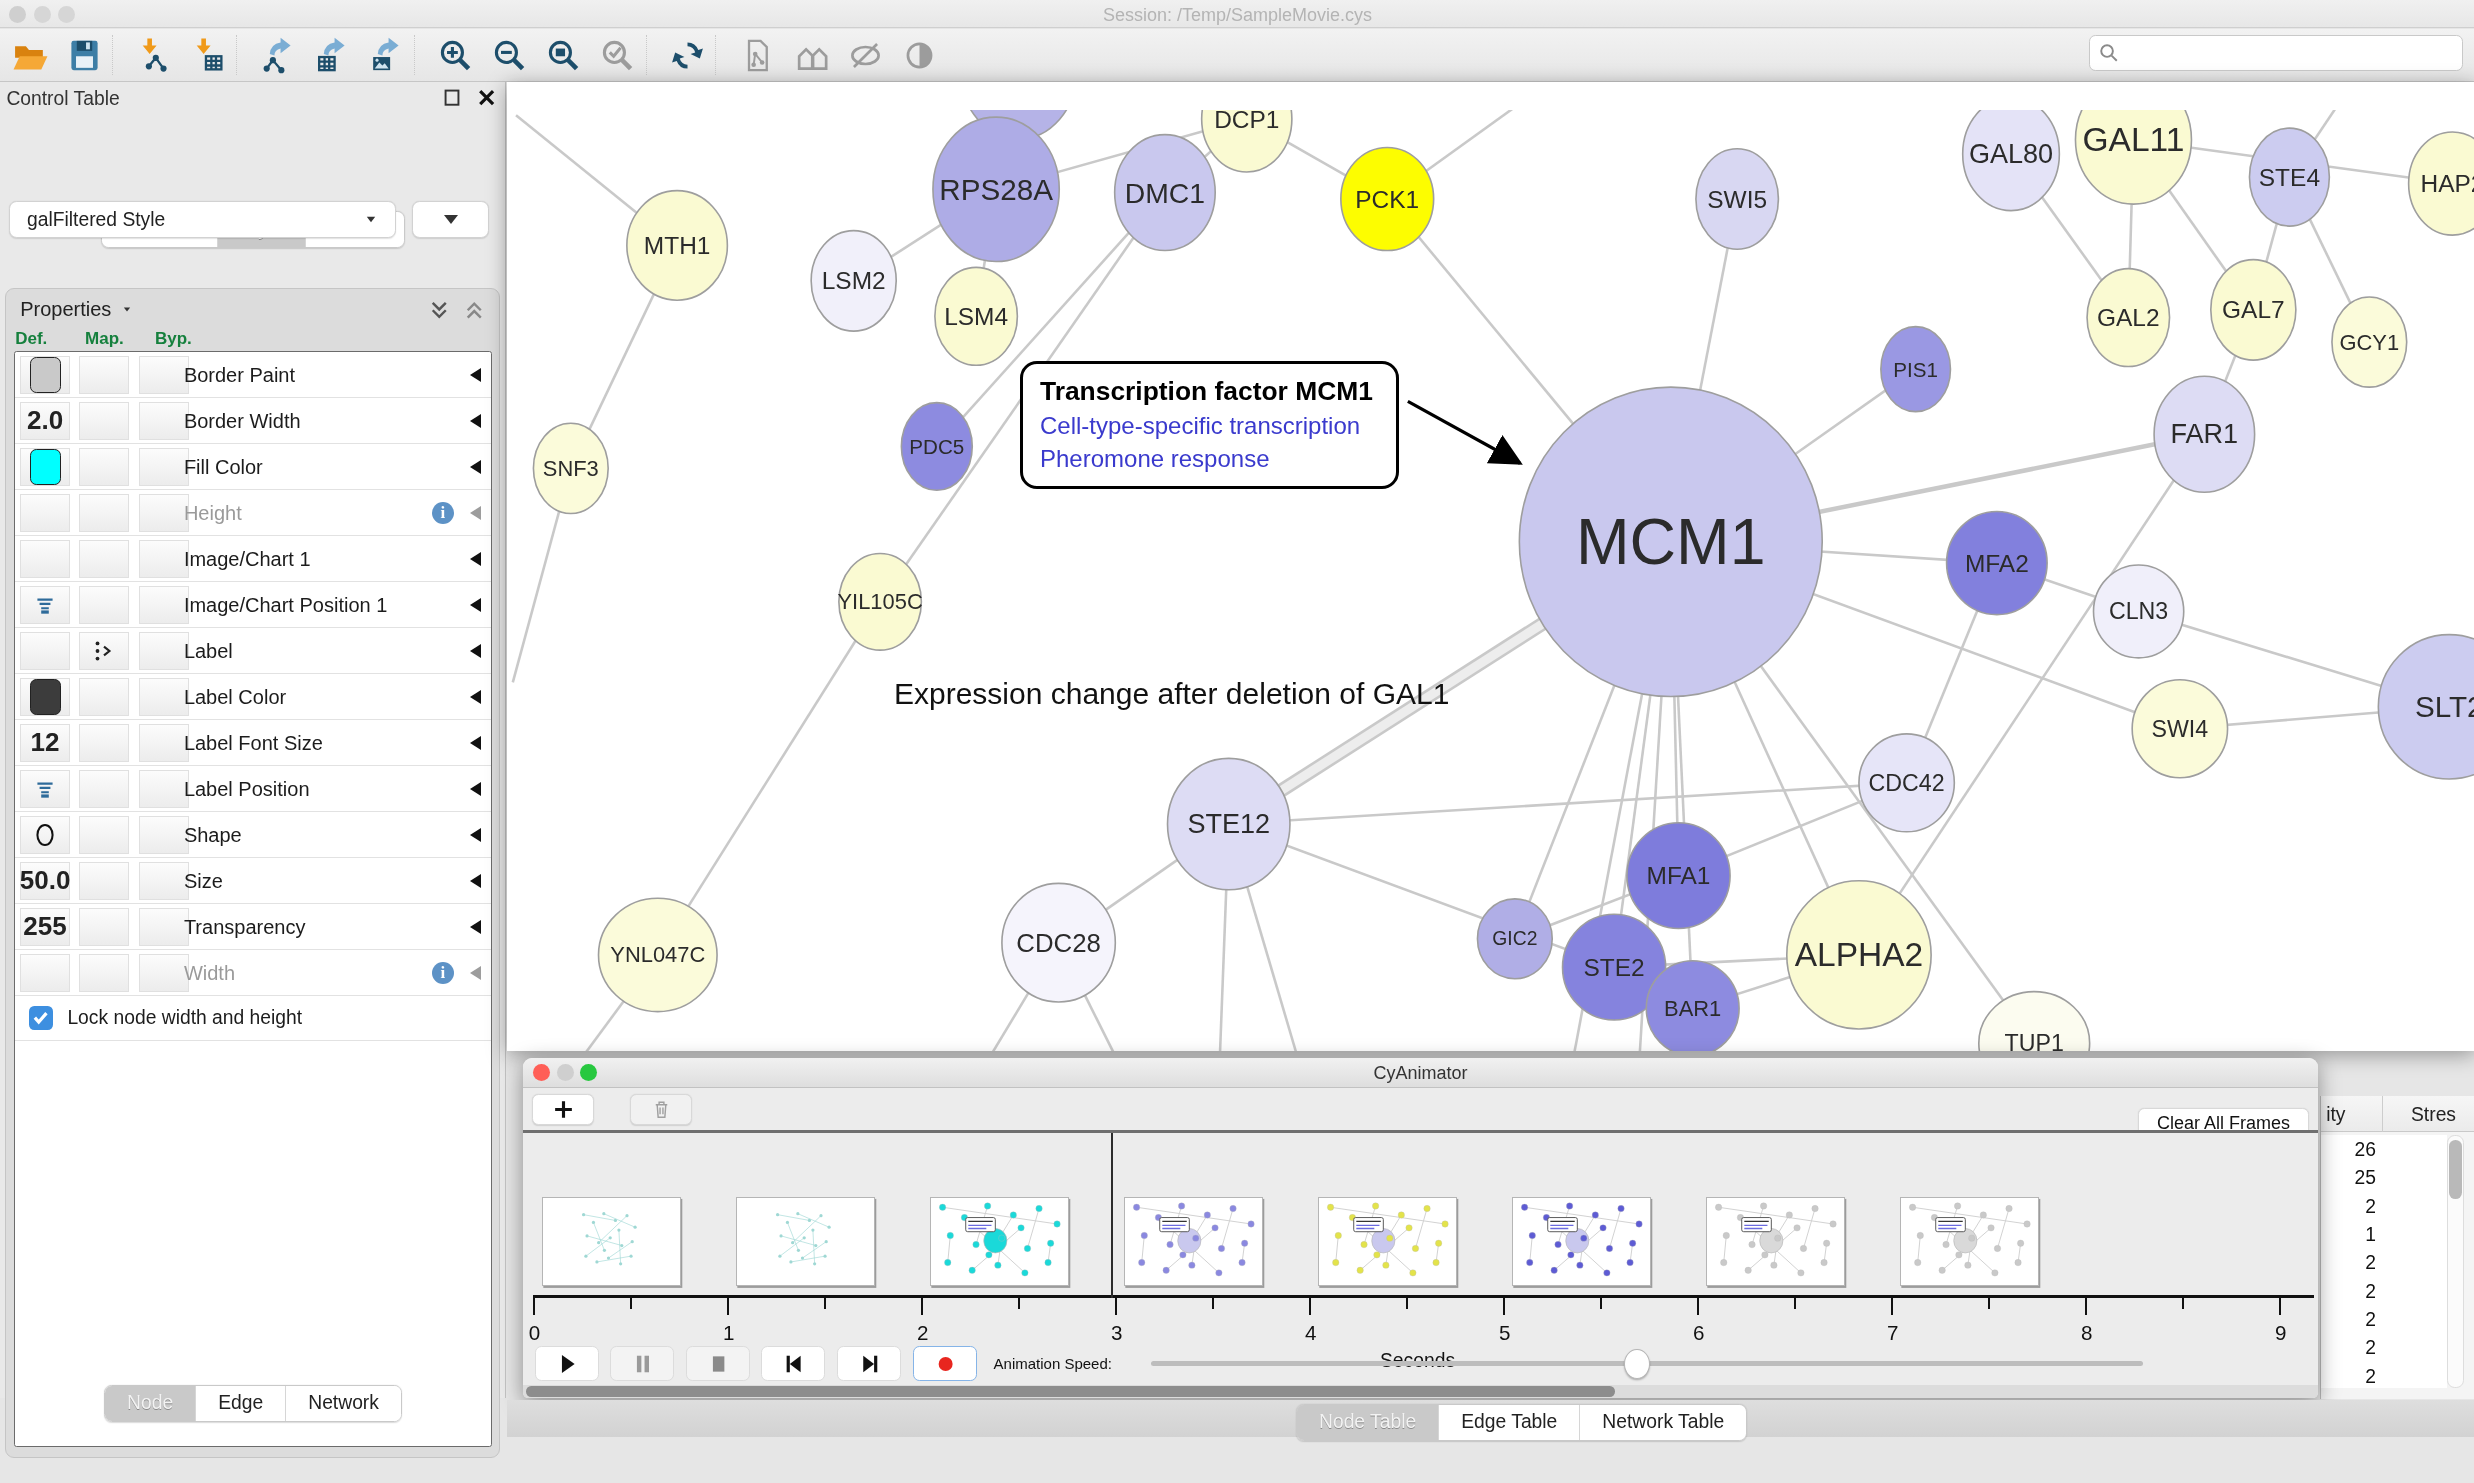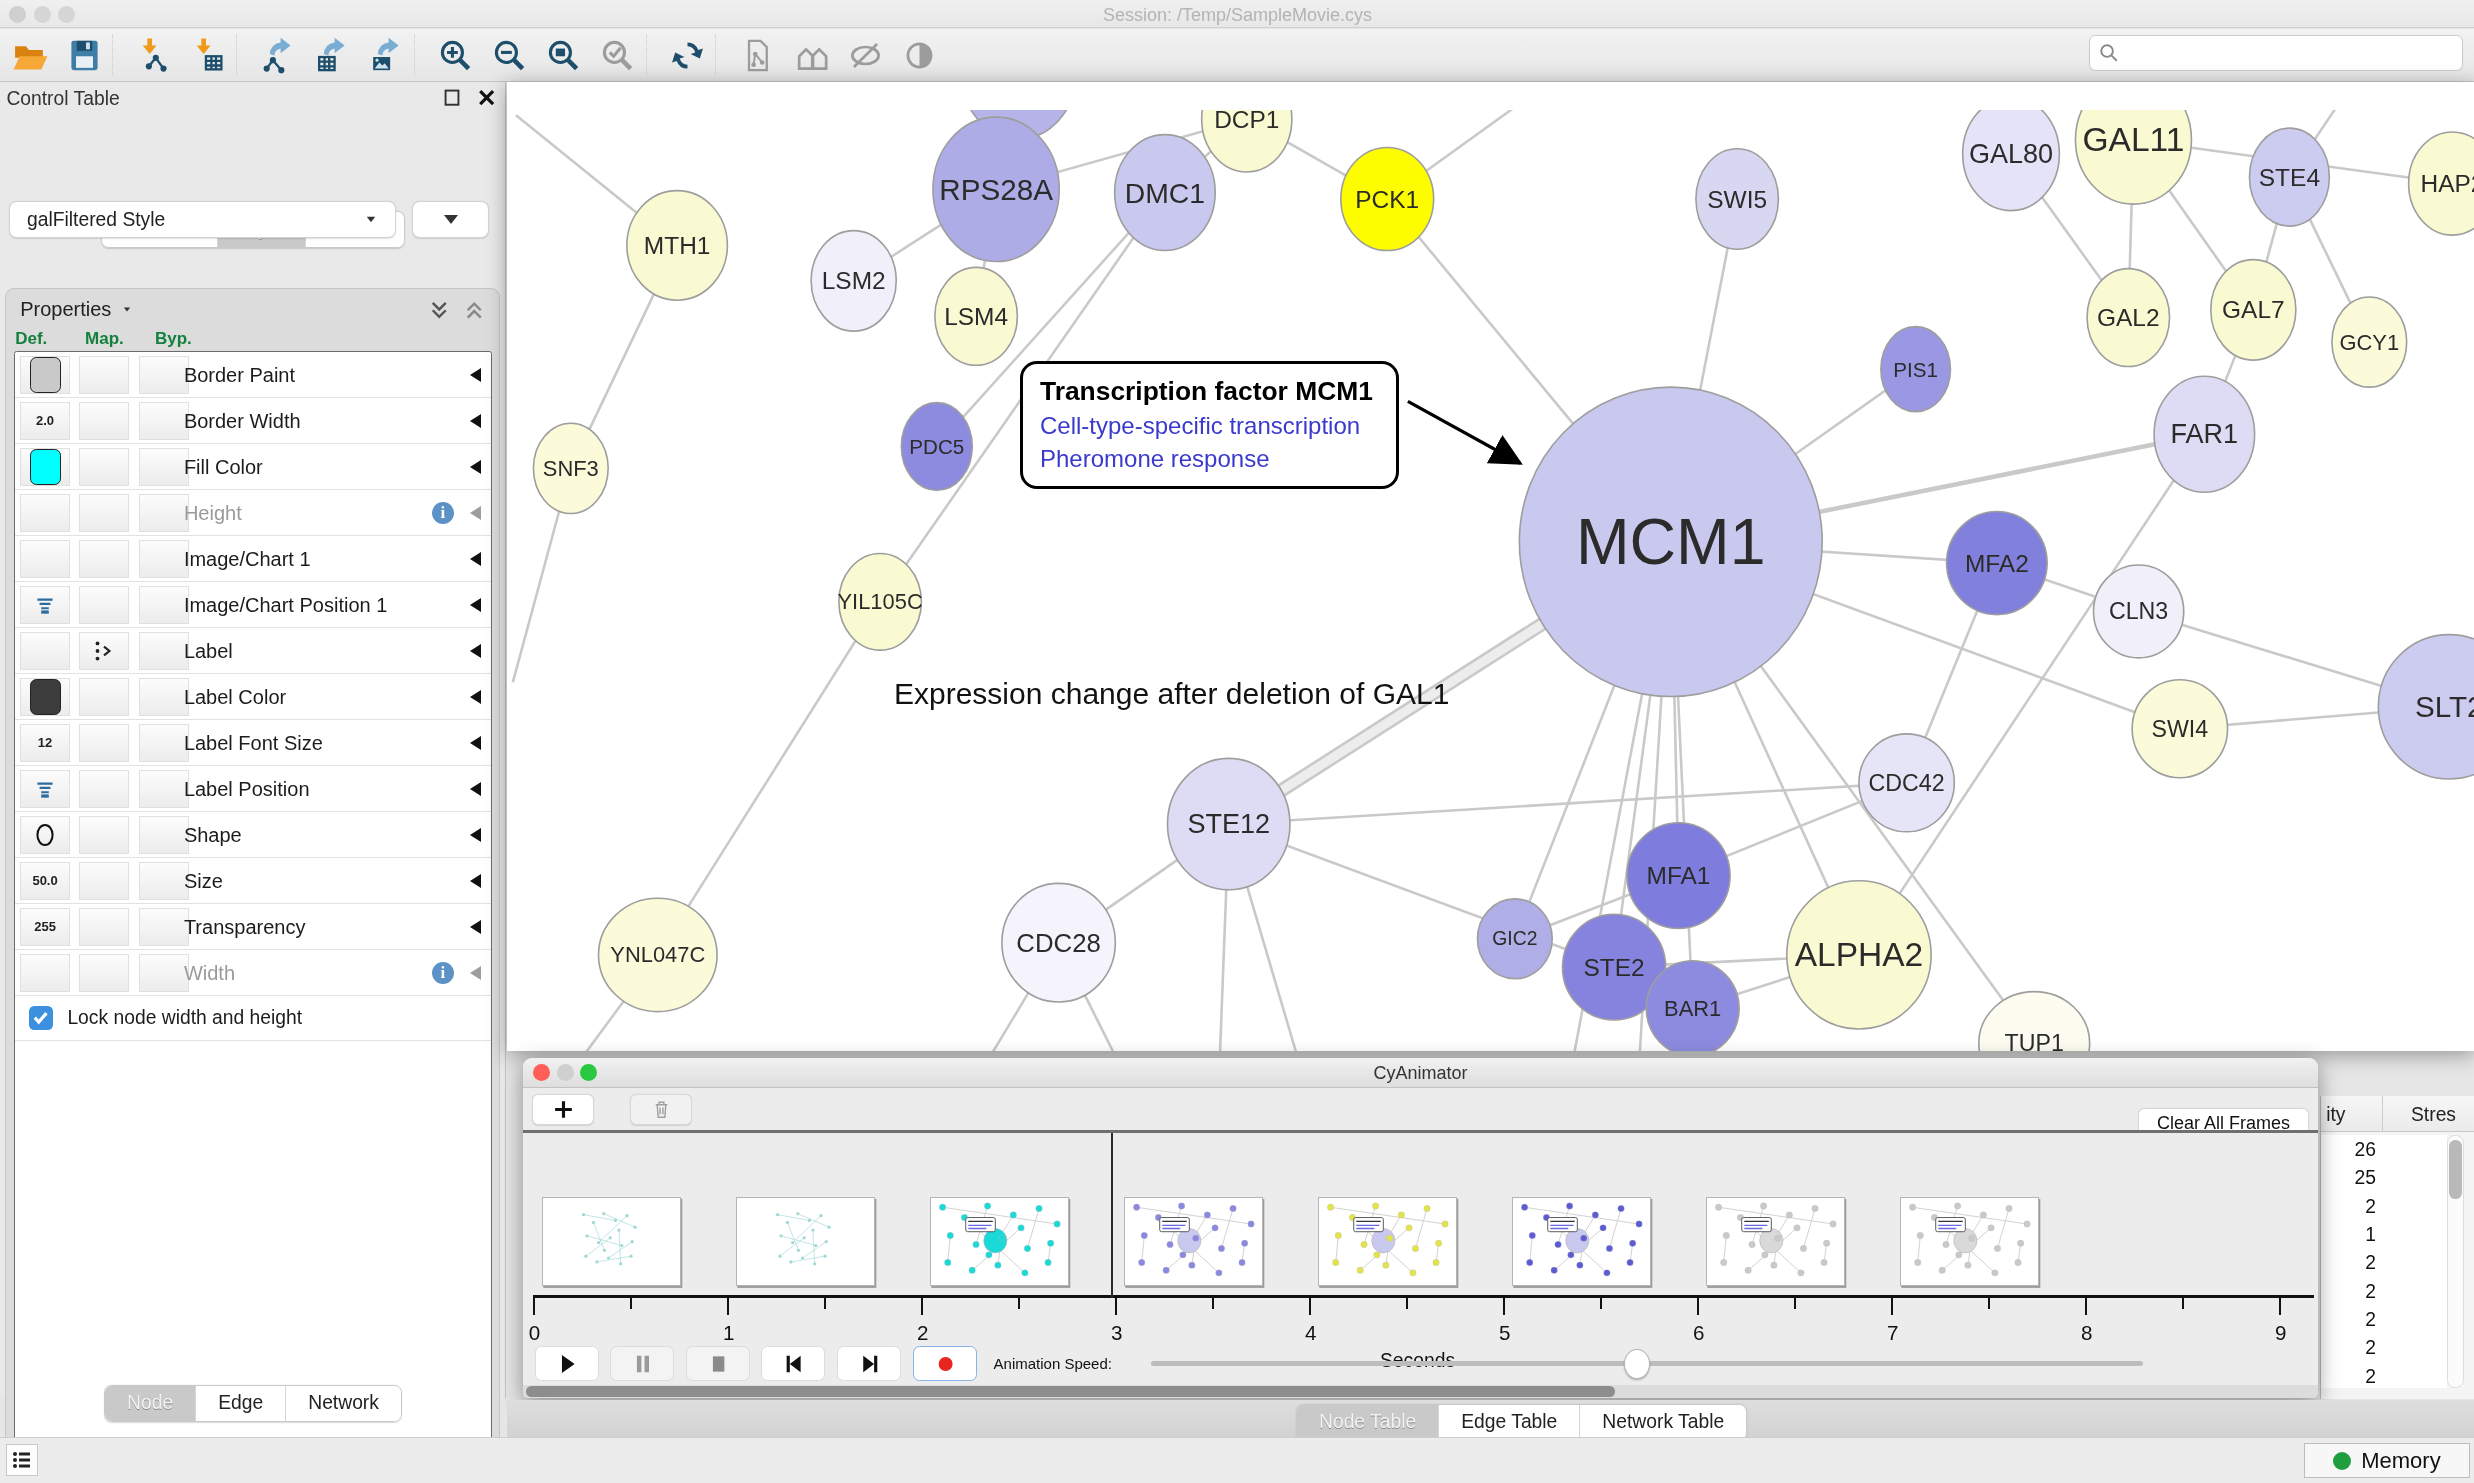--- a/index.html
+++ b/index.html
@@ -25,21 +25,21 @@
   #style-dd{left:9px;top:119px;width:387px;height:37px;background:#fff;border:1.3px solid #d2d2d2;border-radius:7.7px;display:flex;align-items:center;justify-content:space-between;padding:12px 17px;font-size:19.3px;color:#222;box-shadow:0 0.6px 1.3px rgba(0,0,0,.12);}
   #style-dd2{left:412px;top:119px;width:77px;height:37px;background:#fff;border:1.3px solid #d2d2d2;border-radius:7.7px;display:flex;align-items:center;justify-content:center;box-shadow:0 0.6px 1.3px rgba(0,0,0,.12);}
   .caret{width:0;height:0;border-left:7px solid transparent;border-right:7px solid transparent;border-top:9.7px solid #333;}
   #props-box{left:5.2px;top:206px;width:495px;height:1170px;background:#dcdcdc;border:0.6px solid #c5c5c5;border-radius:9px;}
   #props-head{left:14px;top:9px;font-size:20px;color:#222;display:flex;align-items:center;gap:9px;}
   #props-chevrons{right:13px;top:9px;display:flex;gap:10.3px;}
   #props-cols{left:9px;top:40px;font-size:17px;font-weight:bold;color:#15803d;display:flex;gap:16px;}
   #props-cols span{display:inline-block;width:52px;margin-right:1.9px;}
   #props-list{left:7.7px;top:62px;width:478px;height:1096px;background:#fff;border:1.3px solid #6b6b6b;border-radius:2.6px;overflow:hidden;}
   .prow{position:relative;width:100%;height:46px;border-bottom:0.6px solid #e2e2e2;}
-  .pcell{position:absolute;top:3.9px;width:50px;height:38px;background:linear-gradient(#fcfcfc,#ececec);border:0.6px solid #e0e0e0;display:flex;align-items:center;justify-content:center;font-size:13px;font-weight:bold;color:#222;}
+  .pcell{position:absolute;top:3.9px;width:50px;height:38px;background:linear-gradient(#fcfcfc,#ececec);border:0.6px solid #e0e0e0;display:flex;align-items:center;justify-content:center;font-size:26px;font-weight:bold;color:#222;}
   .pname{position:absolute;left:169px;top:0;height:46px;display:flex;align-items:center;font-size:20px;color:#1c1c1c;}
   .prow.dis .pname{color:#9a9a9a;}
   .ptri{position:absolute;right:10.3px;top:15.5px;width:0;height:0;border-top:7.7px solid transparent;border-bottom:7.7px solid transparent;border-right:11px solid #111;}
   .prow.dis .ptri{border-right-color:#9d9d9d;}
   .pinfo{position:absolute;right:37px;top:11.6px;width:22px;height:22px;border-radius:50%;background:#5d92c6;color:#fff;font-size:17px;font-weight:bold;text-align:center;line-height:22px;font-family:"Liberation Serif","DejaVu Serif",serif;}
   .swatch{width:31px;height:36px;border:1.3px solid #222;border-radius:6.4px;}
   #lockrow{position:relative;width:100%;height:45px;border-bottom:0.6px solid #e2e2e2;display:flex;align-items:center;}
   #lockbox{margin-left:14px;width:24.5px;height:24.5px;background:#3d8fe0;border-radius:5.2px;display:flex;align-items:center;justify-content:center;}
   #locklabel{margin-left:14px;font-size:19.3px;color:#1c1c1c;}
   #cp-tabs{left:0;top:1303px;width:506px;display:flex;justify-content:center;}
@@ -1012,33 +1012,15 @@
   <div class="abs" id="bottomtabs-strip">
     <div class="abs" style="left:789px;top:3.9px;">
         <div class="tabset" id="bottomtabs" style="display:flex">
           <div class="tab active">Node Table</div>
           <div class="tab">Edge Table</div>
           <div class="tab">Network Table</div>
         </div>
       </div>
   </div>
 
-  <div class="abs" id="statusbar">
-    <div class="abs" id="listbtn">
-      <svg width="22" height="22" viewBox="0 0 44 44">
-          <g fill="#222">
-            <circle cx="8" cy="10" r="4"></circle>
-            <circle cx="8" cy="22" r="4"></circle>
-            <circle cx="8" cy="34" r="4"></circle>
-            <rect x="16" y="7" width="22" height="6"></rect>
-            <rect x="16" y="19" width="22" height="6"></rect>
-            <rect x="16" y="31" width="22" height="6"></rect>
-          </g>
-        </svg>
-    </div>
-    <div class="abs" id="membtn">
-      <span id="memdot" style="background: rgb(30, 158, 62);"></span>
-      <span>Memory</span>
-    </div>
-  </div>
 
 </div>
 
 
 </body></html>

